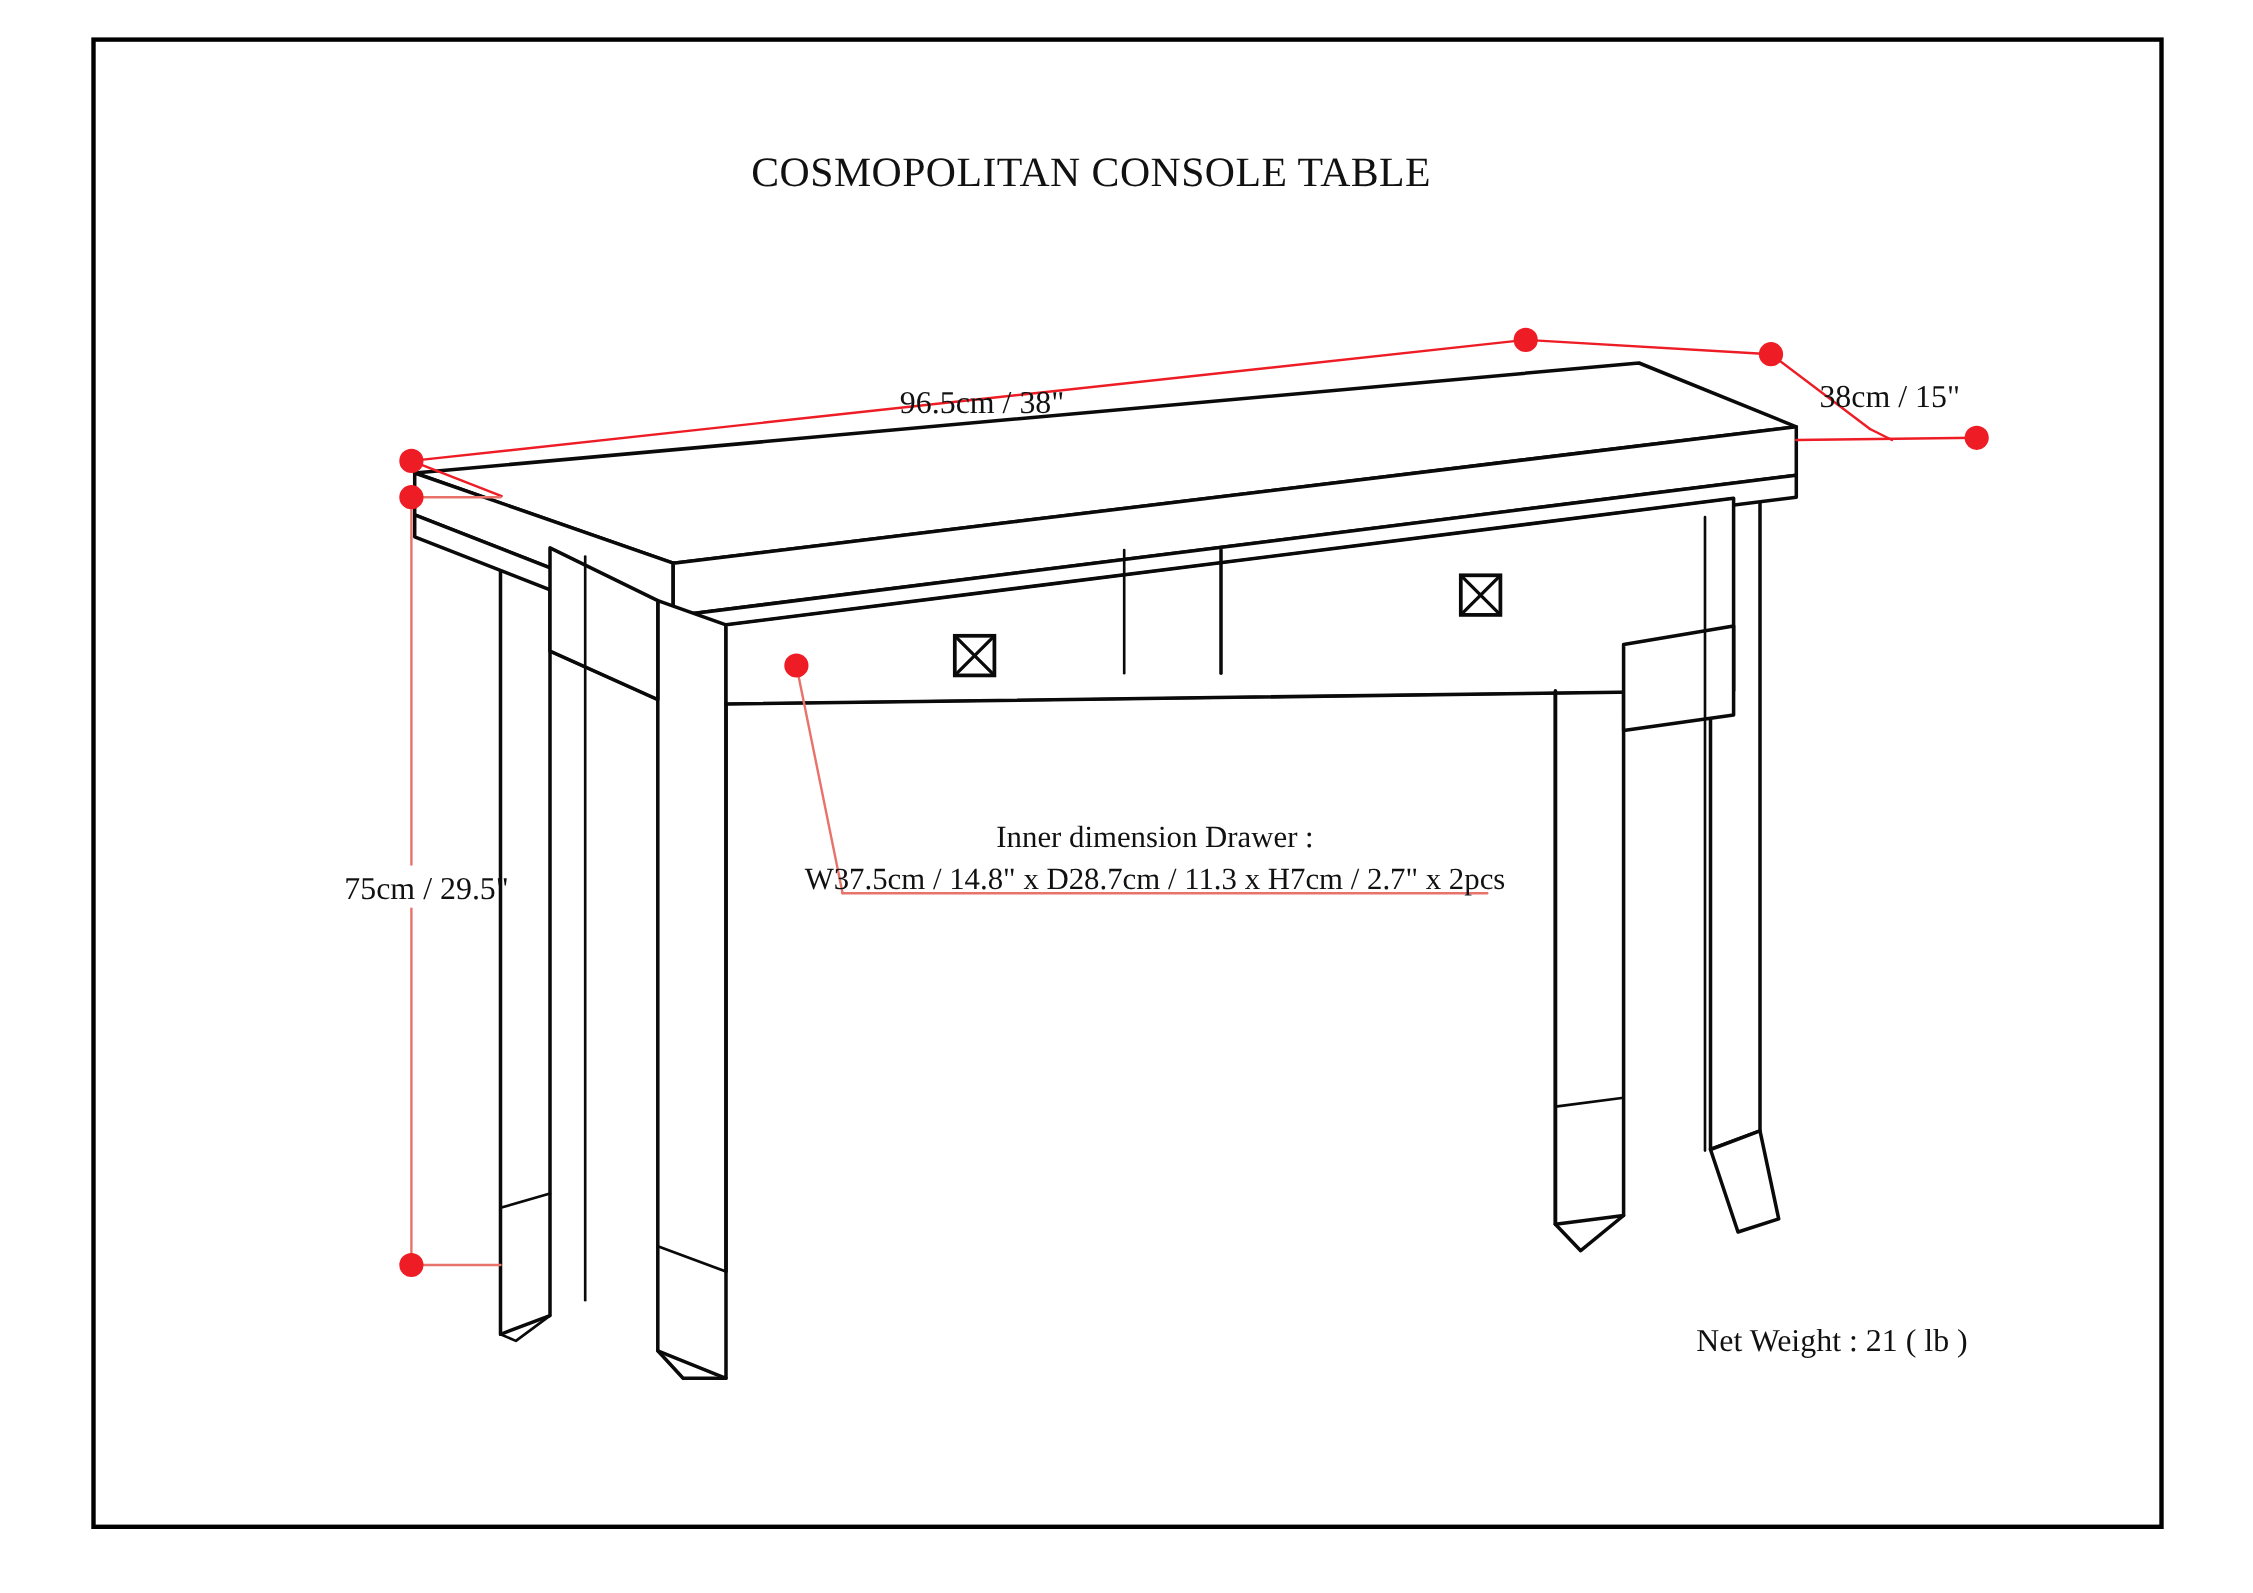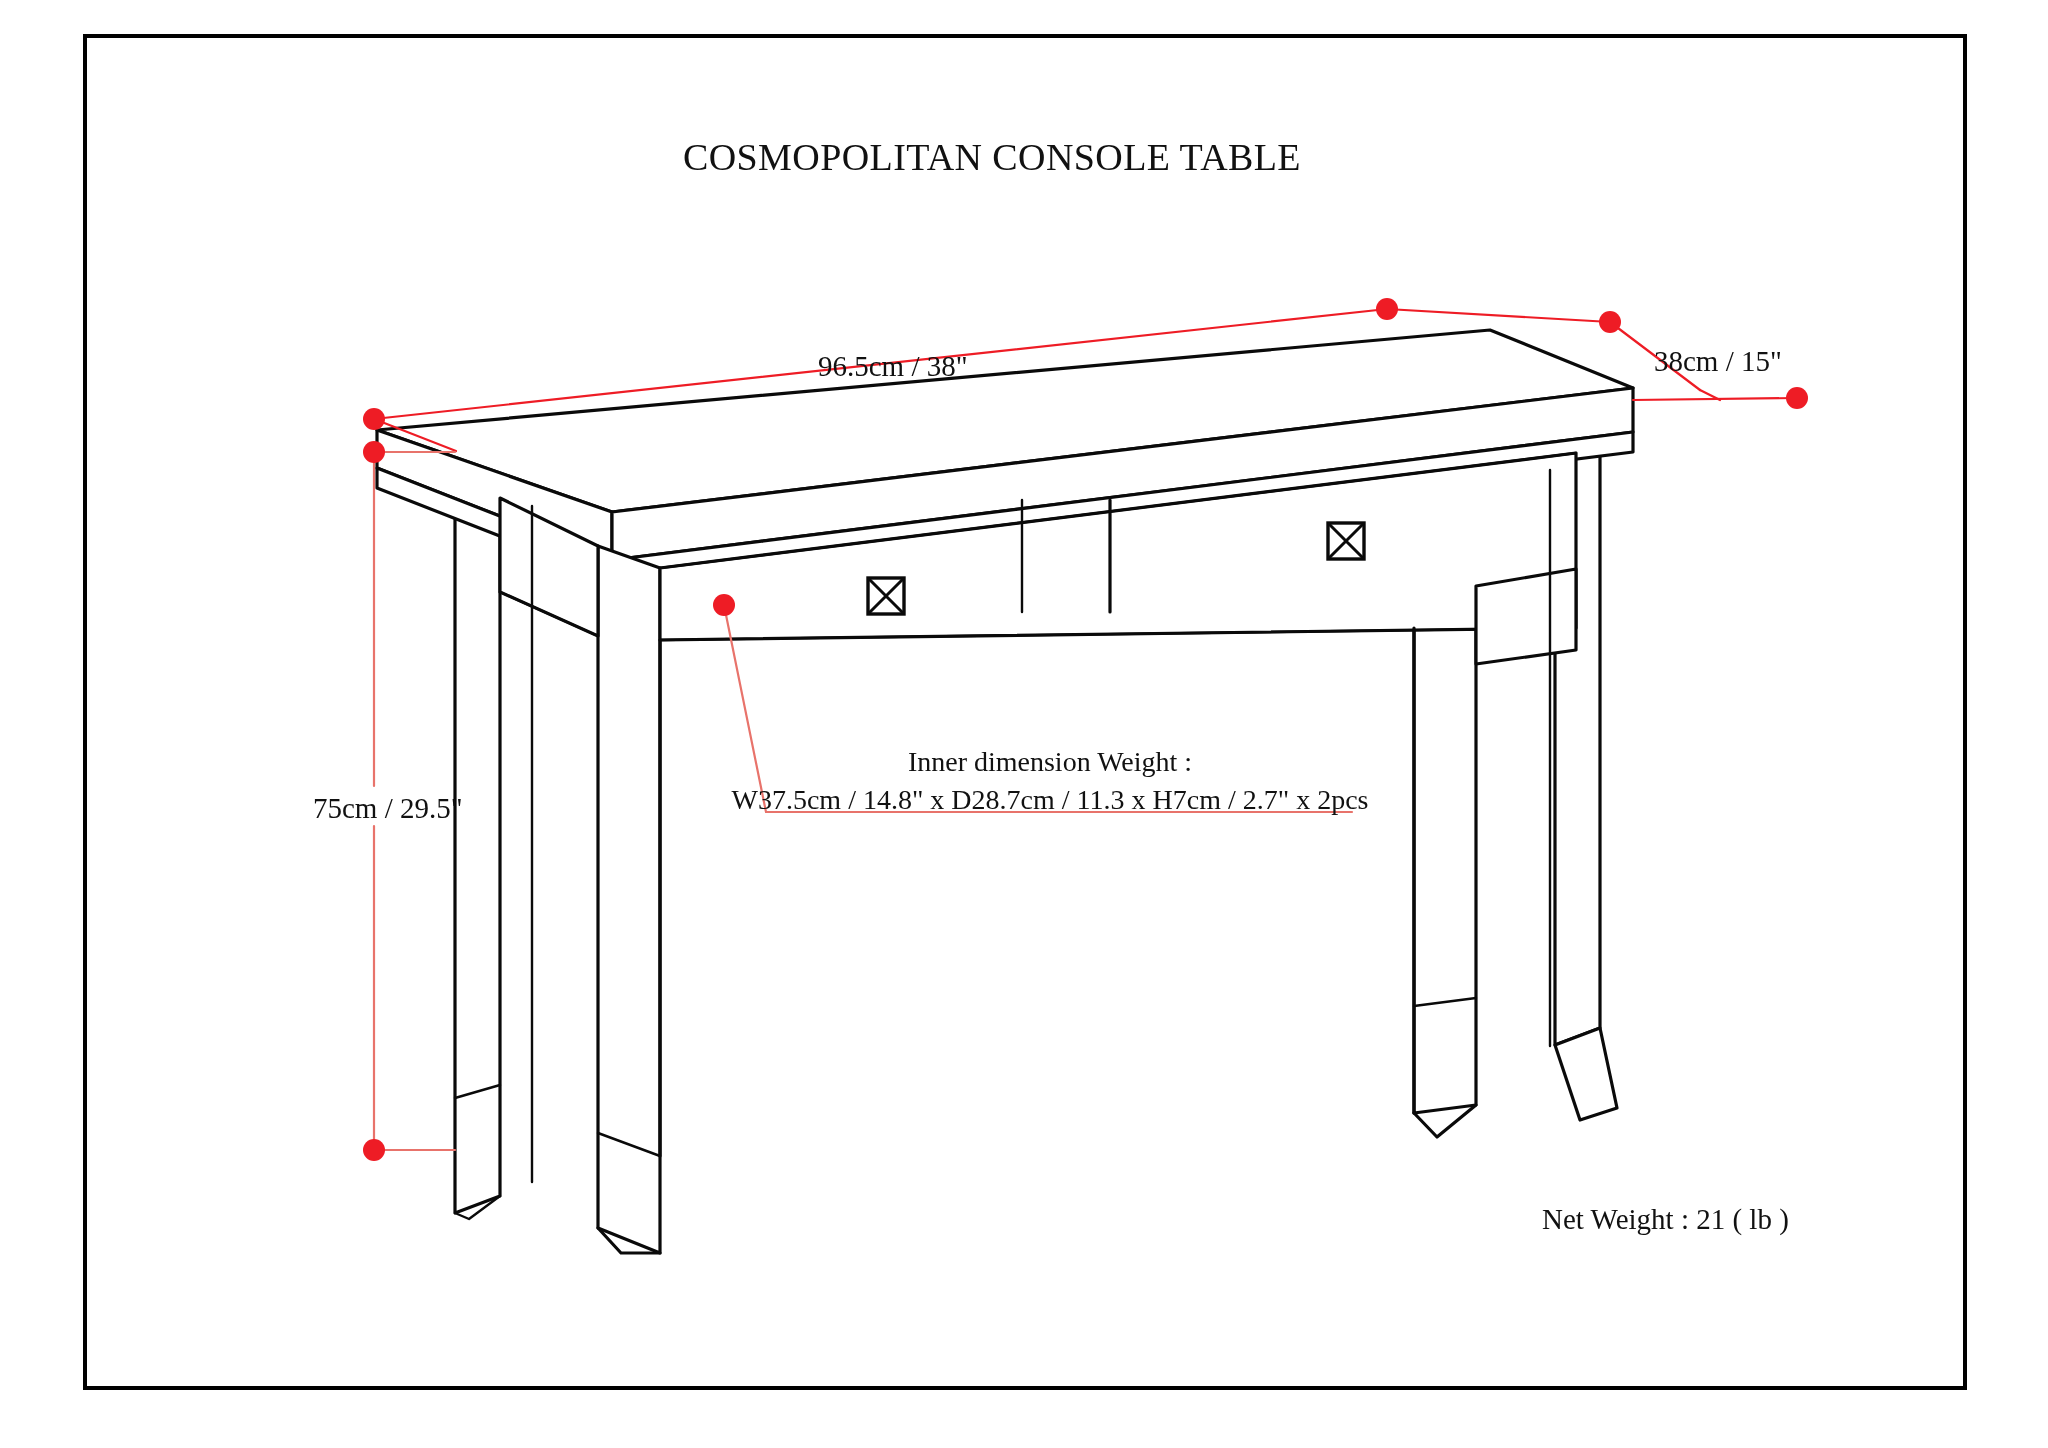--- a/index.html
+++ b/index.html
@@ -229,19 +229,19 @@
 
   <div class="txt" id="page-title">COSMOPOLITAN CONSOLE TABLE</div>
 
   <div class="txt" id="label-width">96.5cm / 38"</div>
 
   <div class="txt" id="label-depth">38cm / 15"</div>
 
   <div class="txt" id="label-height">75cm / 29.5"</div>
 
   <div class="txt" id="drawer-note">
-    <span class="note-line-1">Inner dimension Weight :</span>
+    <span class="note-line-1">Inner dimension Drawer :</span>
     <span class="note-line-2">W37.5cm / 14.8" x D28.7cm / 11.3 x H7cm / 2.7" x 2pcs</span>
   </div>
 
   <div class="txt" id="net-weight">Net Weight :  21 ( lb )</div>
 
 </div>
 
 </body></html>

